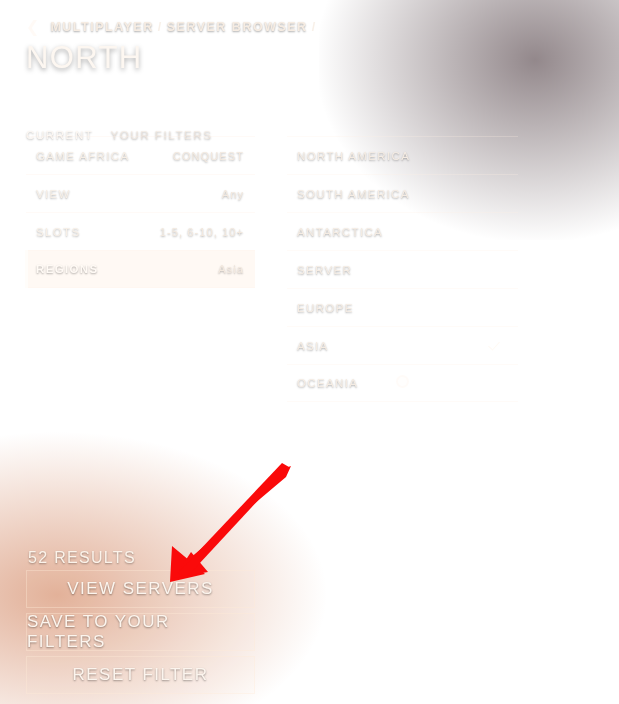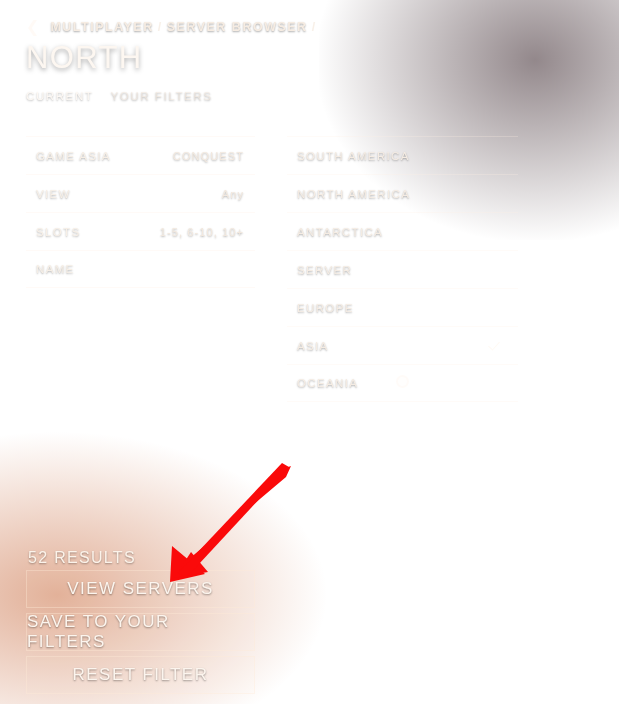--- a/index.html
+++ b/index.html
@@ -91,21 +91,21 @@
     position: absolute; left: 26px; top: 90px;
     display: flex; align-items: baseline;
     z-index: 5;
   }
   .tab {
     font-size: 11.5px;
     letter-spacing: 1.6px;
     margin-right: 17px;
     text-shadow: 0 1px 2px rgba(0,0,0,0.3);
   }
-  .tab.active { color: #fdf8f3; font-weight: normal; }
+  .tab.active { color: #fdf8f3; font-weight: normal; margin-top: 39px; }
   .tab.inactive { color: rgba(245,232,220,0.58); font-weight: normal; text-align: right; }
 
   
   #filter-list {
     position: absolute;
     left: 26px; top: 136px;
     width: 229px;
     z-index: 5;
   }
   .frow {
@@ -263,49 +263,49 @@
   <div id="page-title">NORTH</div>
 
   <div id="tabs">
     <span class="tab active">CURRENT</span>
     <span class="tab inactive">YOUR FILTERS</span>
   </div>
 
   <div id="filter-list">
 
     <div class="frow">
-      <span class="flabel">GAME ASIA</span>
+      <span class="flabel">GAME AFRICA</span>
       <span class="fvalue">CONQUEST</span>
     </div>
 
     <div class="frow">
       <span class="flabel">VIEW</span>
       <span class="fvalue">Any</span>
     </div>
 
     <div class="frow">
       <span class="flabel">SLOTS</span>
       <span class="fvalue">1-5, 6-10, 10+</span>
     </div>
 
-
-    <div class="frow">
-      <span class="flabel">NAME</span>
-      <span class="fvalue"></span>
-    </div>
+    <div class="frow selected">
+      <span class="flabel">REGIONS</span>
+      <span class="fvalue">Asia</span>
+    </div>
+
   </div>
 
   <div id="options-list">
 
     <div class="orow">
+      <span class="olabel">NORTH AMERICA</span>
+    </div>
+
+    <div class="orow">
       <span class="olabel">SOUTH AMERICA</span>
-    </div>
-
-    <div class="orow">
-      <span class="olabel">NORTH AMERICA</span>
     </div>
 
     <div class="orow">
       <span class="olabel">ANTARCTICA</span>
     </div>
 
     <div class="orow">
       <span class="olabel">SERVER</span>
     </div>
 

